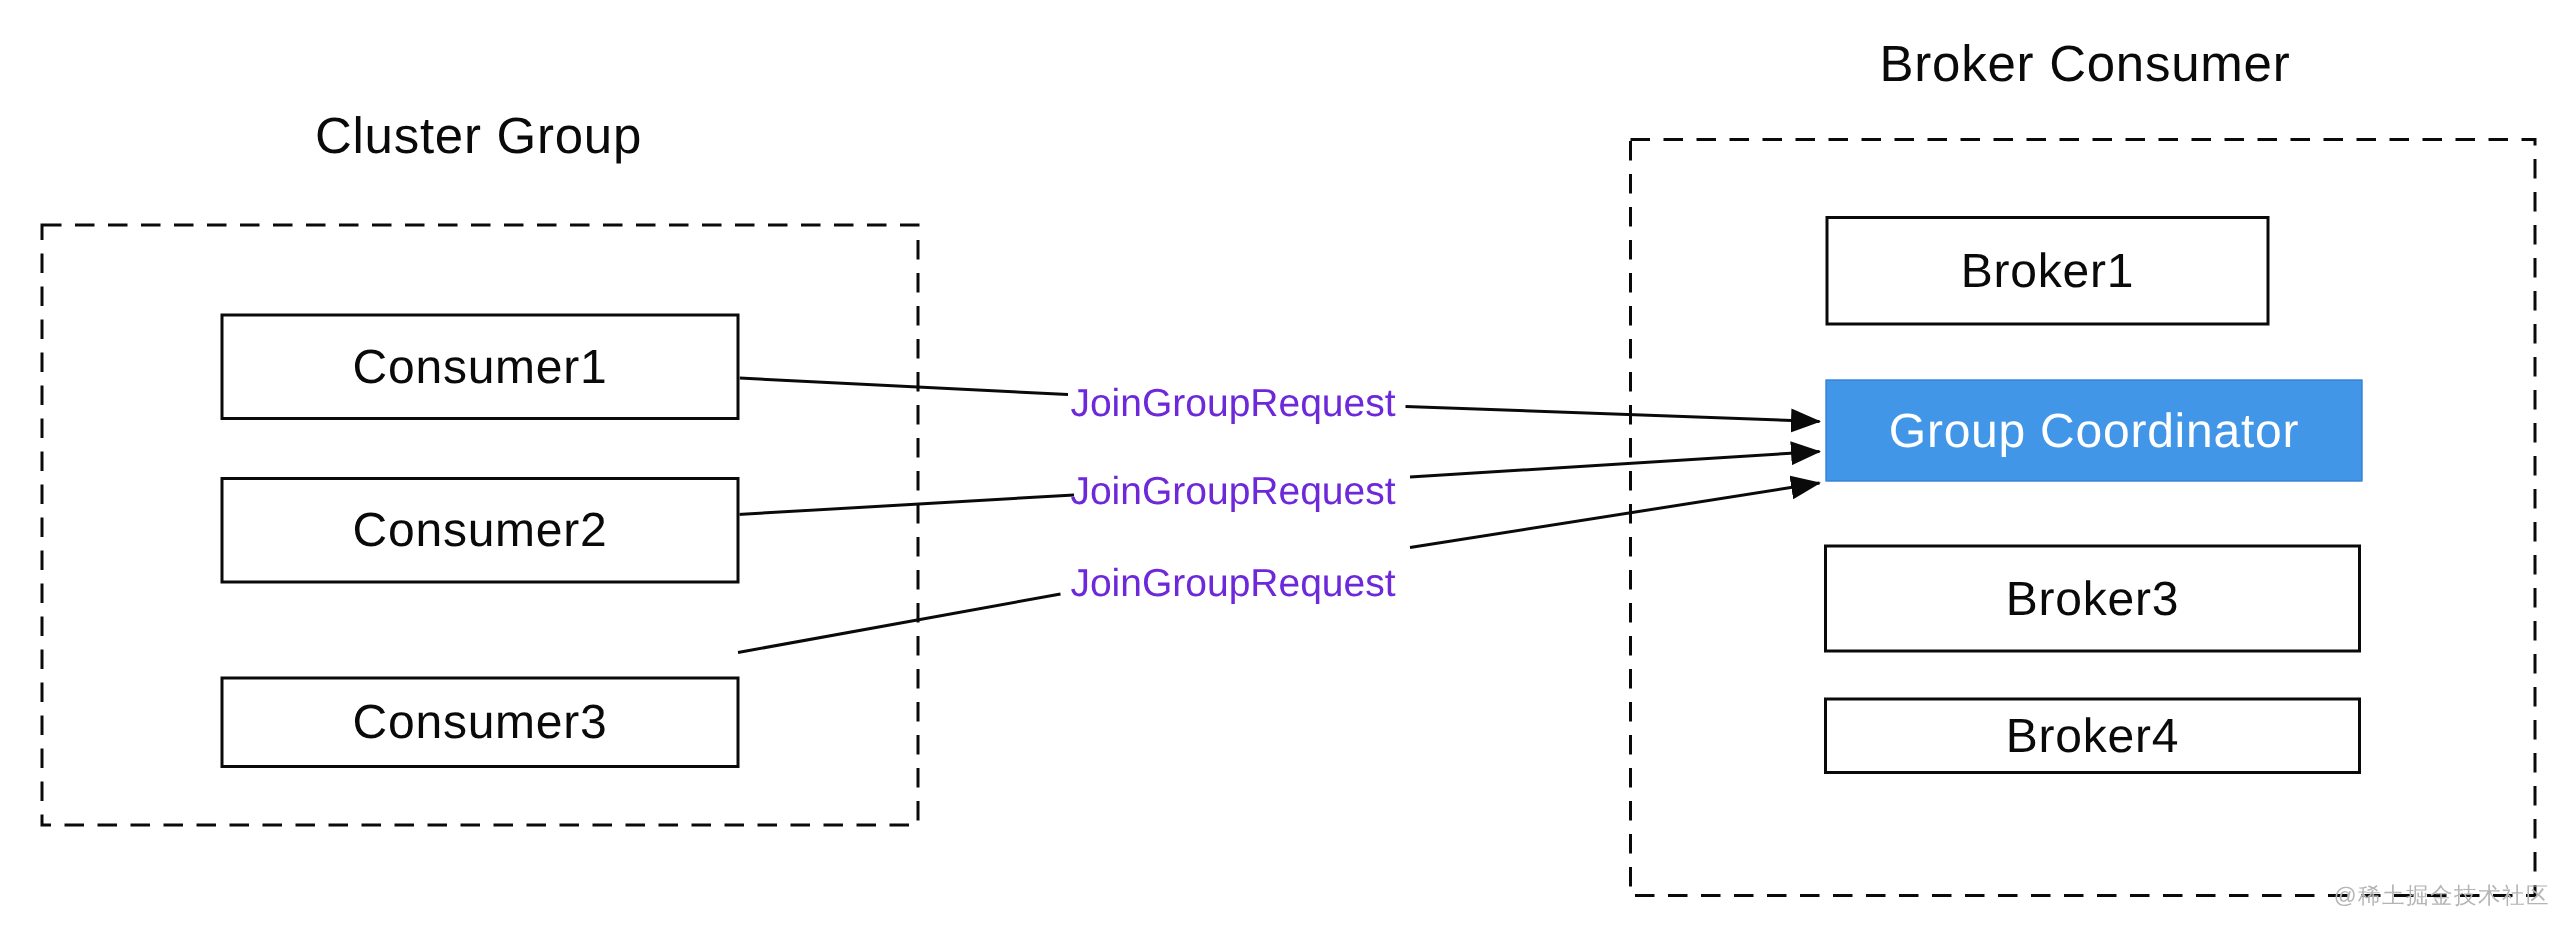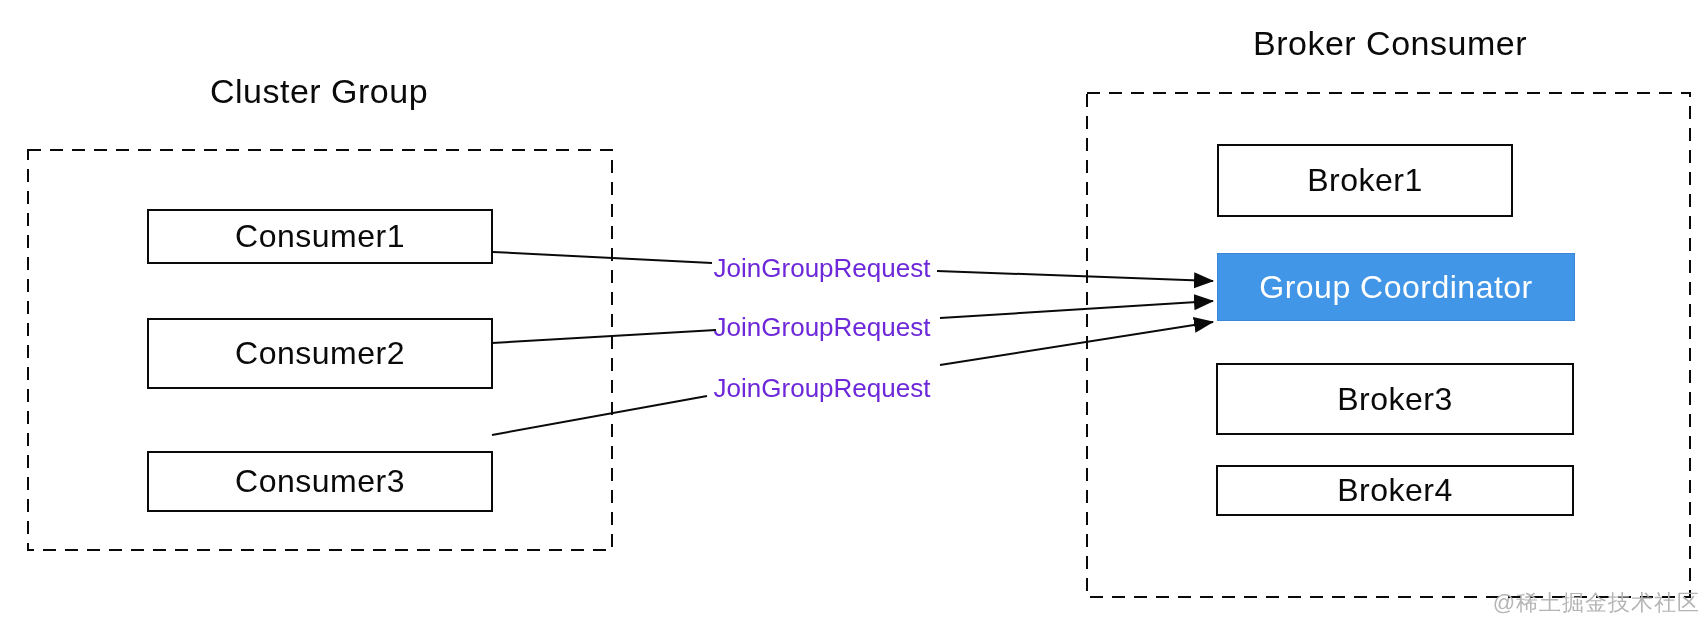--- a/index.html
+++ b/index.html
@@ -48,21 +48,21 @@
     width: 320px;
     text-align: center;
     font-size: 26px;
     color: #6d28d9;
     z-index: 3;
   }
   .watermark {
     position: absolute;
     right: 8px;
     top: 588px;
-    font-size: 22px;
+    font-size: 15px;
     color: #b5b5b5;
     z-index: 4;
     letter-spacing: 1px;
   }
 </style>
 </head>
 <body>
 
 <div class="canvas">
 
@@ -82,21 +82,21 @@
     <line x1="492" y1="343" x2="716" y2="330" stroke="#0a0a0a" stroke-width="2"></line>
     <line x1="940" y1="318" x2="1213" y2="301" stroke="#0a0a0a" stroke-width="2" marker-end="url(#arrow)"></line>
 
     <line x1="492" y1="435" x2="707" y2="396" stroke="#0a0a0a" stroke-width="2"></line>
     <line x1="940" y1="365" x2="1213" y2="322" stroke="#0a0a0a" stroke-width="2" marker-end="url(#arrow)"></line>
   </svg>
 
   <div class="group-title" style="left:119px; top:72px;">Cluster Group</div>
   <div class="group-title" style="left:1190px; top:24px;">Broker Consumer</div>
 
-  <div class="node" style="left:147px; top:209px; width:346px; height:55px;">Consumer1</div>
+  <div class="node" style="left:147px; top:209px; width:346px; height:71px;">Consumer1</div>
   <div class="node" style="left:147px; top:318px; width:346px; height:71px;">Consumer2</div>
   <div class="node" style="left:147px; top:427px; width:346px; height:61px;margin-top:24px;">Consumer3</div>
 
   <div class="node" style="left:1217px; top:144px; width:296px; height:73px;">Broker1</div>
   <div class="node highlight" style="left: 1217px; top: 253px; width: 358px; height: 68px; background: rgb(66, 150, 232); color: rgb(255, 255, 255);">Group Coordinator</div>
   <div class="node" style="left:1216px; top:363px; width:358px; height:72px;">Broker3</div>
   <div class="node" style="left:1216px; top:465px; width:358px; height:51px;text-align:center;">Broker4</div>
 
   <div class="edge-label" style="left:662px; top:253px;">JoinGroupRequest</div>
   <div class="edge-label" style="left:662px; top:312px;">JoinGroupRequest</div>

